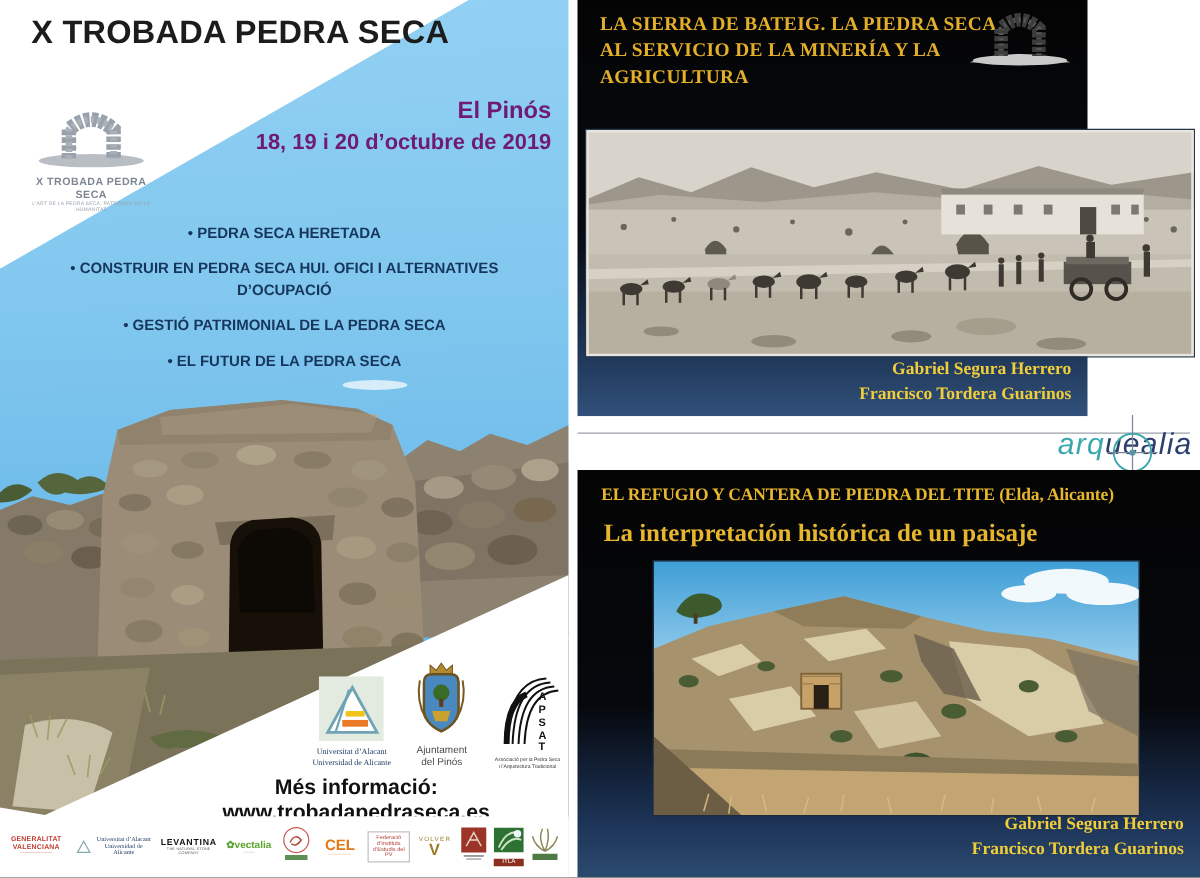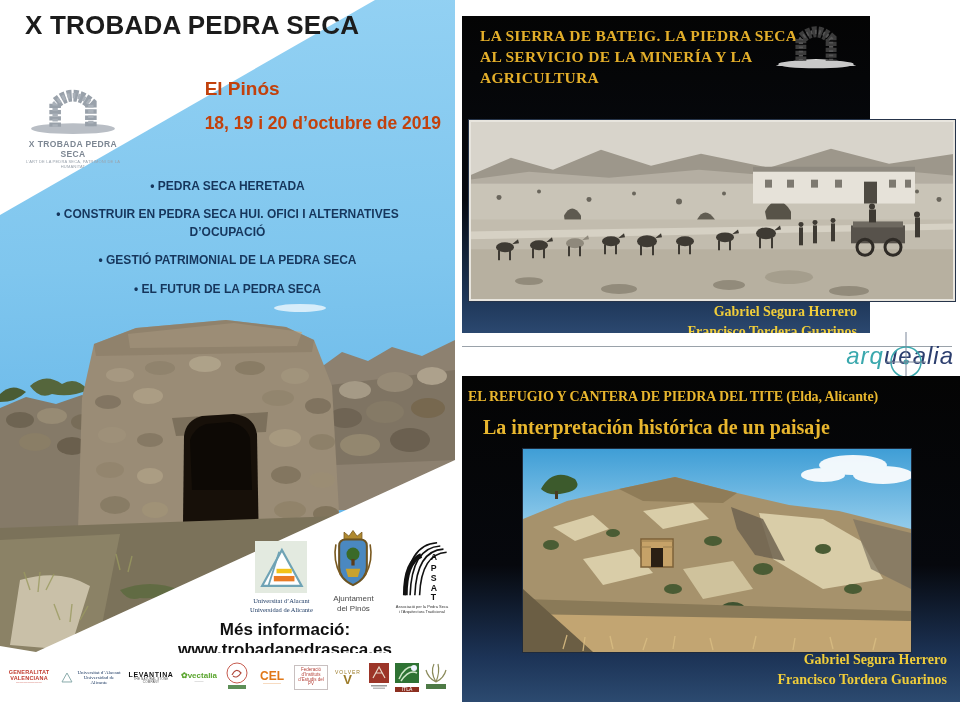--- a/index.html
+++ b/index.html
@@ -12,23 +12,23 @@
        background:linear-gradient(178deg,#93d1f3 0%,#7fc6ee 38%,#64b5e8 72%,#6db8e6 100%);}
   .hut-photo{position:absolute;left:0;top:290px;width:455px;height:365px;}
   .white-top{position:absolute;left:0;top:0;width:455px;height:702px;background:#fff;
              clip-path:polygon(0 0,375px 0,0 215px);}
   .title-block{position:absolute;left:25px;top:10px;color:#1c1c1c;}
   .title-block h1{margin:0;font-size:26px;font-weight:bold;letter-spacing:.2px;}
   .subtitle{margin-top:6px;font-size:17.5px;font-weight:bold;line-height:1.3;color:#222;}
   .trobada-logo{position:absolute;left:18px;top:84px;width:110px;text-align:center;}
   .logo-caption{font-size:8.5px;font-weight:bold;color:#7d8793;letter-spacing:.4px;margin-top:1px;}
   .logo-subcaption{font-size:4px;color:#9aa3ad;letter-spacing:.2px;}
-  .venue-block{position:absolute;right:14px;top:78px;text-align:left;color:#c2410c;}
+  .venue-block{position:absolute;right:14px;top:78px;text-align:right;color:#701a75;}
   .venue{font-size:19px;font-weight:bold;}
-  .dates{font-size:17.5px;font-weight:bold;margin-top:13px;}
+  .dates{font-size:17.5px;font-weight:bold;margin-top:3px;}
   .bullets{position:absolute;left:25px;top:178px;width:405px;text-align:center;color:#16365c;}
   .bullet{font-size:12px;font-weight:bold;line-height:1.45;margin-bottom:11px;}
   .white-bottom{position:absolute;left:0;top:0;width:455px;height:702px;background:#fff;
                 clip-path:polygon(455px 460px,455px 702px,0 702px,0 646px,36px 652px);}
   .partners{position:absolute;left:250px;top:528px;width:200px;display:flex;
             justify-content:space-between;align-items:flex-end;}
   .partner{text-align:center;}
   .p-label{font-size:6.5px;color:#1d3a63;font-family:"Liberation Serif",serif;line-height:1.3;}
   .p-label2{font-size:8px;color:#4a4a4a;line-height:1.25;}
   .apsat-sub{font-size:4px;color:#333;line-height:1.3;}
@@ -48,40 +48,40 @@
   .sp-cel .tiny{font-size:3px;color:#e07818;font-weight:normal;display:block;}
   .sp-fed{width:30px;border:1px solid #c8c0c0;font-size:4.5px;color:#b5433a;padding:2px 1px;}
   .sp-vol{width:30px;font-size:5px;color:#9c7b28;letter-spacing:1px;}
   .sp-vol .v{font-size:13px;font-weight:bold;line-height:.8;}
   .sp-itla .band{background:#8c2f20;color:#fff;font-size:5px;padding:0 2px;}
   
   .gutter{position:absolute;left:455px;top:0;width:7px;height:702px;background:#fff;}
 
   
   .right-col{position:absolute;left:462px;top:0;width:498px;height:702px;}
-  .slide-top{position:absolute;left:0;top:16px;width:408px;height:333px;
+  .slide-top{position:absolute;left:0;top:0;width:408px;height:333px;
              background:linear-gradient(180deg,#040404 0%,#070a10 55%,#1d3556 84%,#31507a 100%);}
   .slide-title{position:absolute;left:18px;top:10px;color:#e3ae2a;
                font-family:"Liberation Serif",serif;font-weight:bold;
                font-size:15.5px;line-height:1.35;letter-spacing:.3px;}
   .arch-dark{position:absolute;right:12px;top:2px;}
   .bw-photo{position:absolute;left:6px;top:103px;width:486px;height:181px;border:1px solid #26344a;}
   .authors{position:absolute;right:13px;text-align:right;color:#f0cd3a;
            font-family:"Liberation Serif",serif;font-weight:bold;font-size:14px;line-height:1.4;}
   .authors-top{top:286px;}
   .authors-bottom{top:650px;}
   .arquealia-strip{position:absolute;left:0;top:333px;width:498px;height:43px;background:#fff;}
   .aq-rule{position:absolute;left:0;top:13px;width:490px;height:1px;background:#9aa2aa;}
   .aq-brand{position:absolute;right:6px;top:9px;font-size:24px;letter-spacing:1px;font-style:italic;}
   .aq-teal{color:#3aa8ad;}
   .aq-navy{color:#2c3e6e;}
   .aq-mark{position:absolute;right:26px;top:-10px;}
   .slide-bottom{position:absolute;left:0;top:376px;width:498px;height:326px;
                 background:linear-gradient(180deg,#040404 0%,#06080d 58%,#1c3356 86%,#2c4a70 100%);}
-  .sb-title{position:absolute;left:6px;top:13px;color:#e8b62e;white-space:nowrap;
+  .sb-title{position:absolute;left:19px;top:13px;color:#e8b62e;white-space:nowrap;
             font-family:"Liberation Serif",serif;font-weight:bold;font-size:14px;letter-spacing:-.1px;}
   .sb-subtitle{position:absolute;left:21px;top:40px;color:#e8b62e;
                font-family:"Liberation Serif",serif;font-weight:bold;font-size:20px;}
   .color-photo{position:absolute;left:60px;top:72px;width:388px;height:203px;border:1px solid #1e2a3c;}
 </style>
 </head>
 <body>
 
 <div class="canvas">
 

